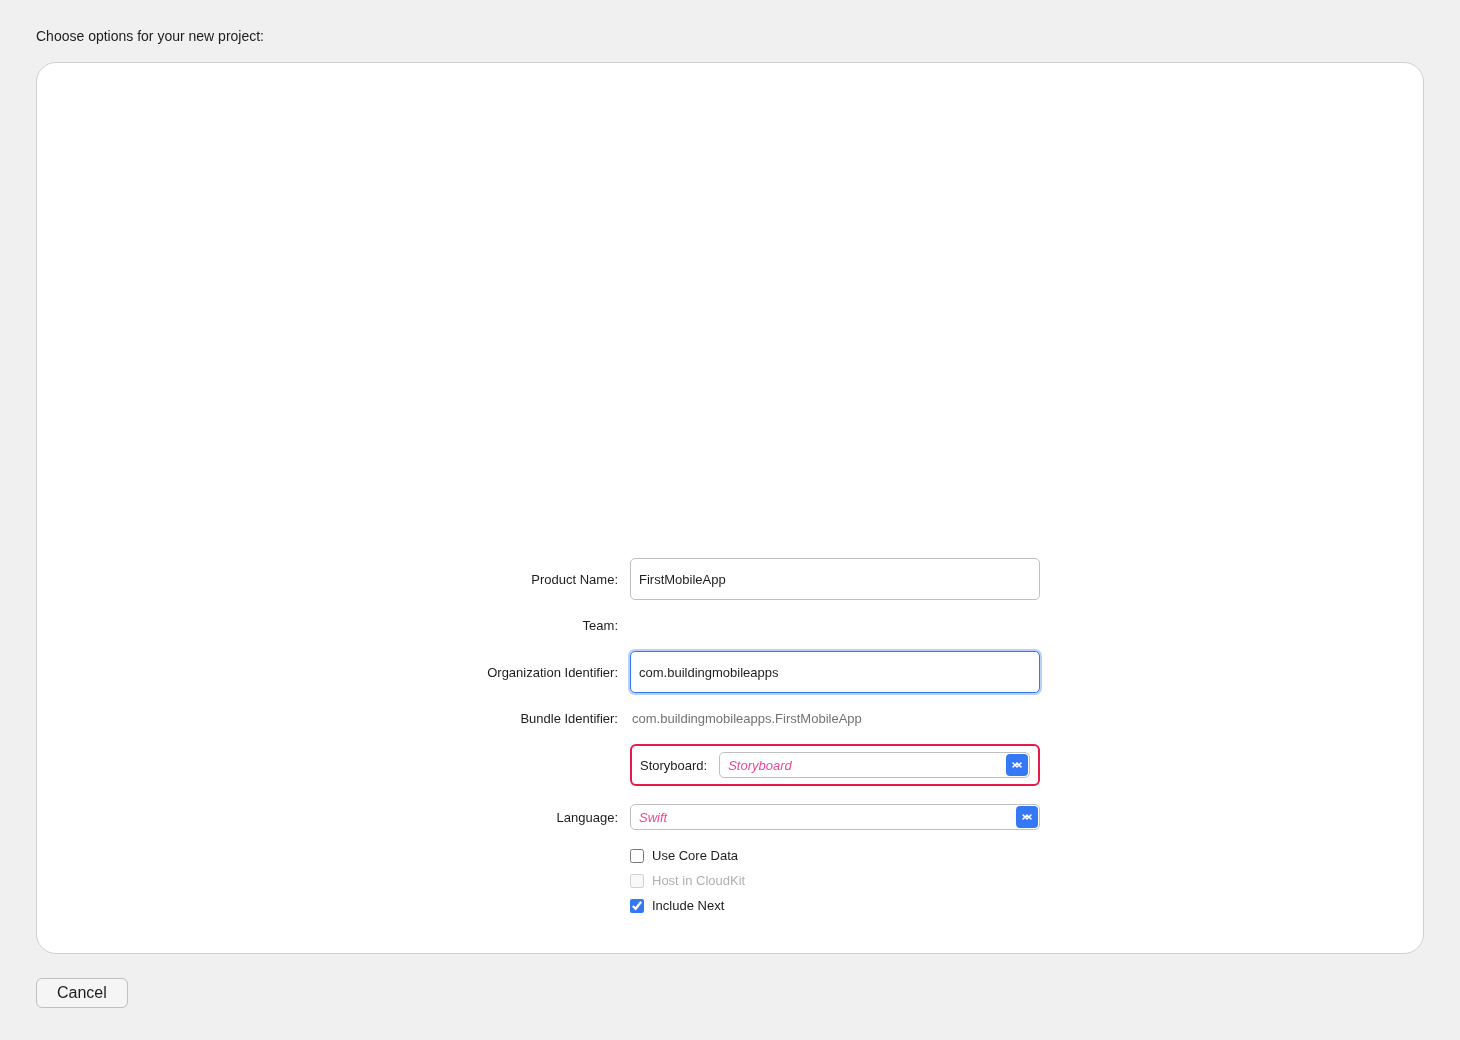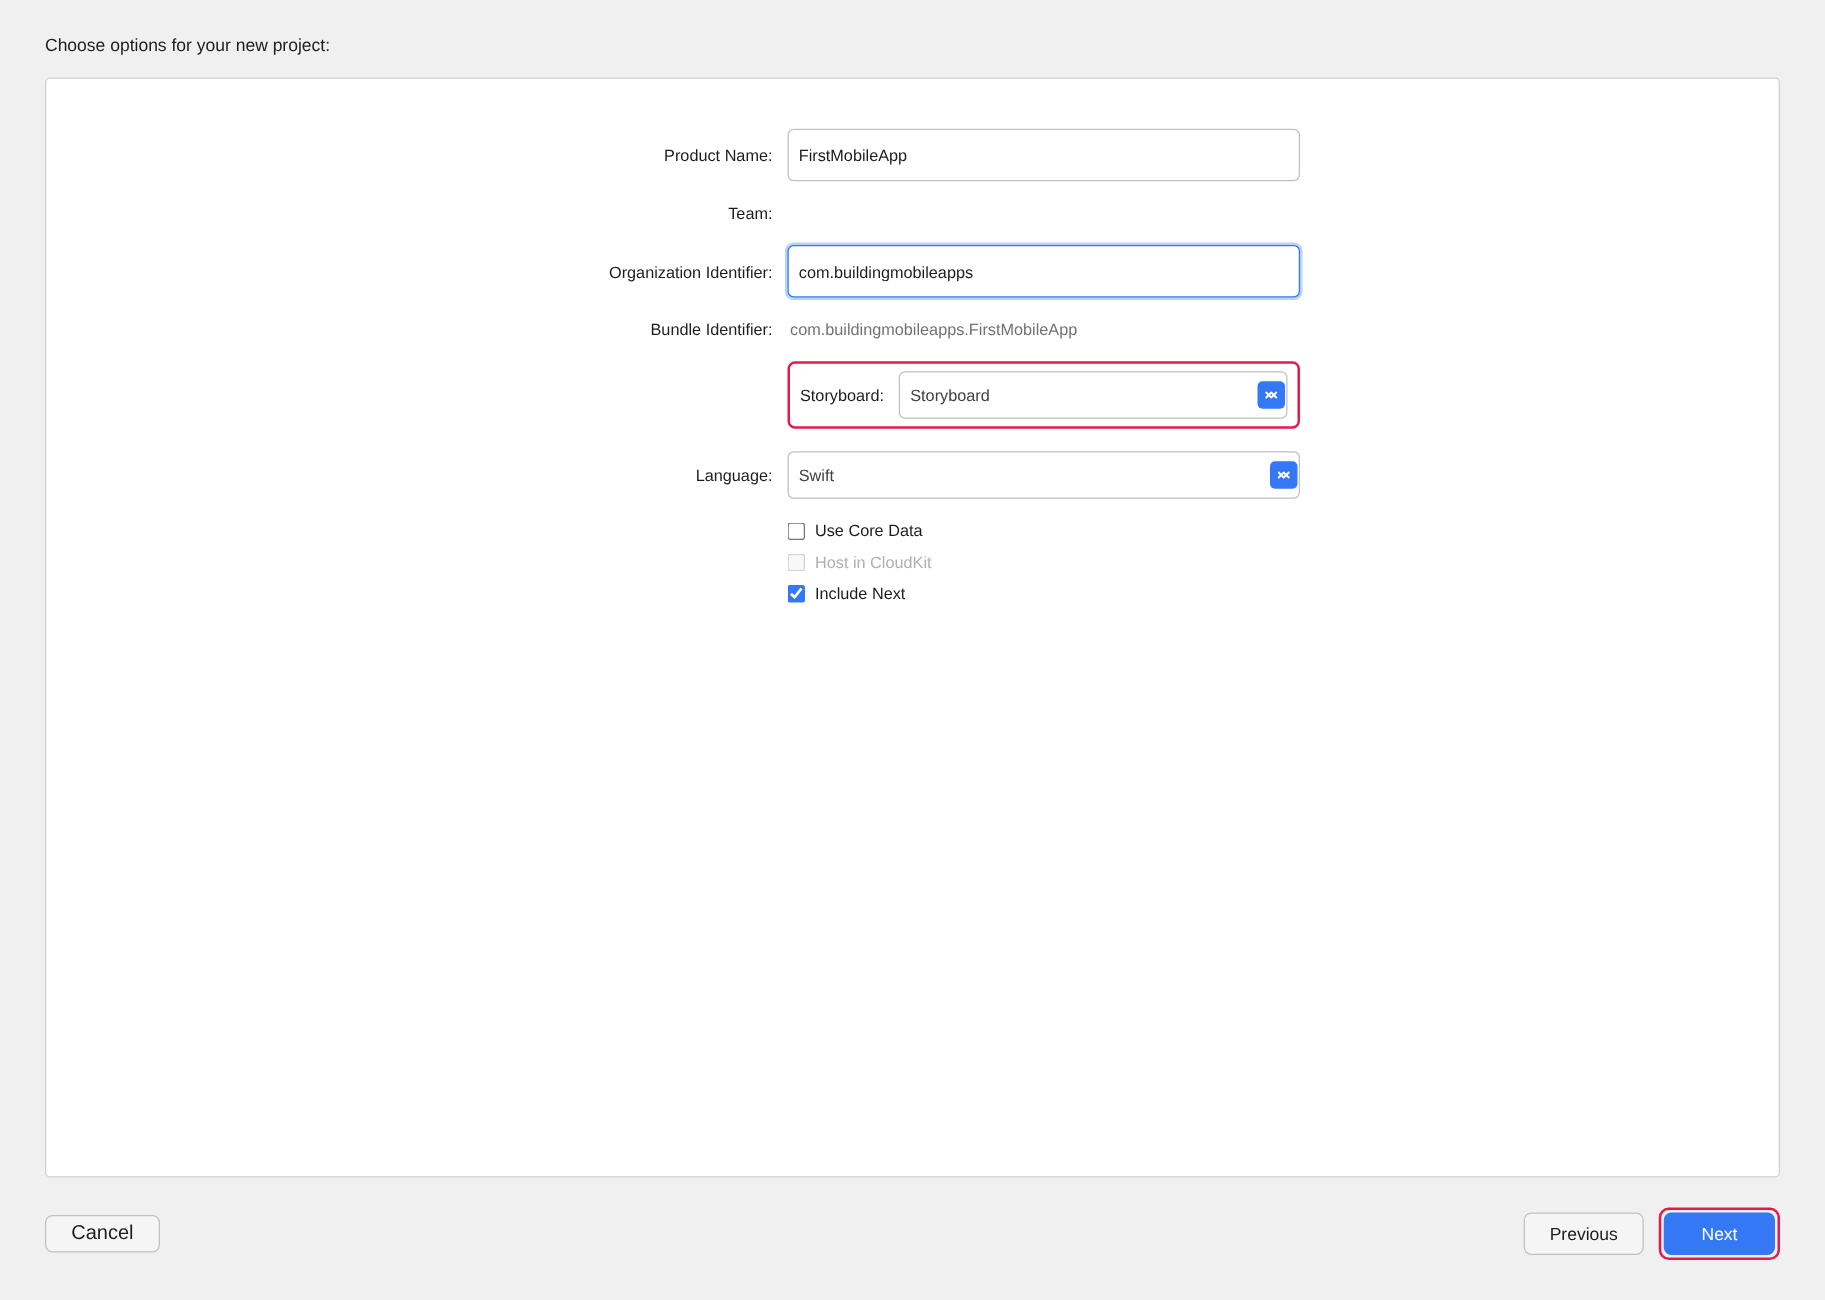--- a/index.html
+++ b/index.html
@@ -20,25 +20,25 @@
       font-size: 14px;
       font-weight: 400;
       color: #1d1d1f;
       margin-bottom: 18px;
     }
 
     .main-card {
       flex: 1;
       background: #ffffff;
       border: 1px solid #d0d0d0;
-      border-radius: 4px;
+      border-radius: 20px;
       display: flex;
       flex-direction: column;
       align-items: center;
-      justify-content: flex-start;
+      justify-content: flex-end;
       padding: 40px 60px;
       margin-bottom: 24px;
     }
 
     .form-container {
       display: flex;
       flex-direction: column;
       gap: 18px;
       width: 620px;
     }
@@ -108,31 +108,32 @@
       gap: 0;
     }
 
     .select-wrapper {
       flex: 1;
       position: relative;
     }
 
     .form-select {
       width: 100%;
-      height: 38px;
+      height: 26px;
       border: 1px solid #c0c0c0;
       border-radius: 5px;
       padding: 0 30px 0 8px;
       font-size: 13px;
-      color: #404040;
+      color: #ec4899;
       background: #fff;
       appearance: none;
       -webkit-appearance: none;
       cursor: pointer;
       outline: none;
+      font-style: italic;
     }
 
     .select-arrow {
       position: absolute;
       right: 2px;
       top: 50%;
       transform: translateY(-50%);
       width: 22px;
       height: 22px;
       background: #3478f6;
@@ -326,19 +327,13 @@
         <input type="checkbox" id="include-tests" checked="" style="">
         <label for="include-tests">Include Next</label>
       </div>
     </div>
 
   </div>
 </div>
 
 <div class="bottom-bar">
   <button class="btn-cancel">Cancel</button>
-  <div class="right-buttons">
-    <button class="btn-previous">Previous</button>
-    <div class="next-wrapper">
-      <button class="btn-next">Next</button>
-    </div>
-  </div>
 </div>
 
 </body></html>

